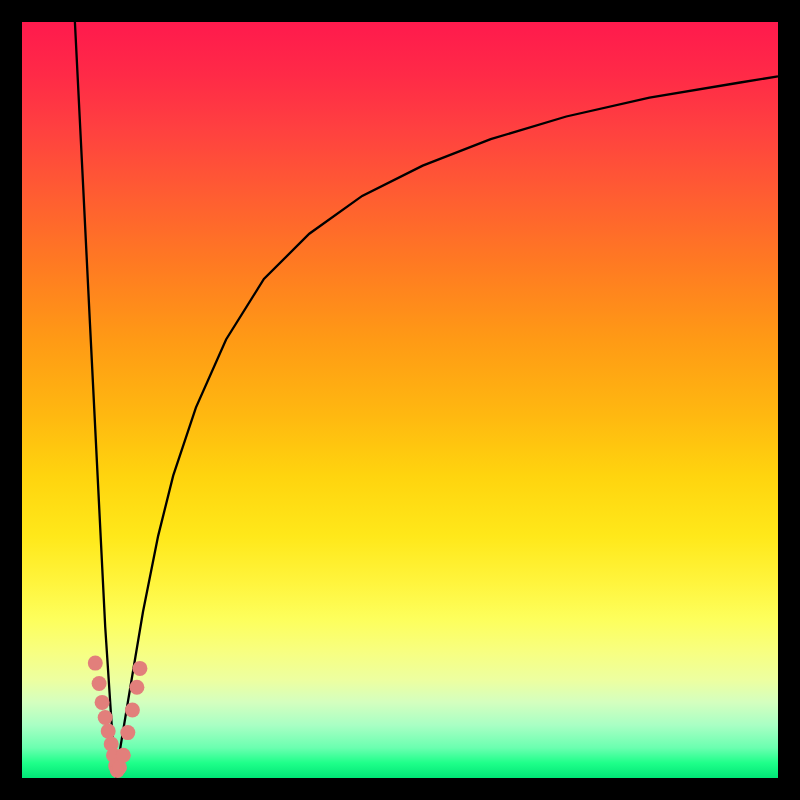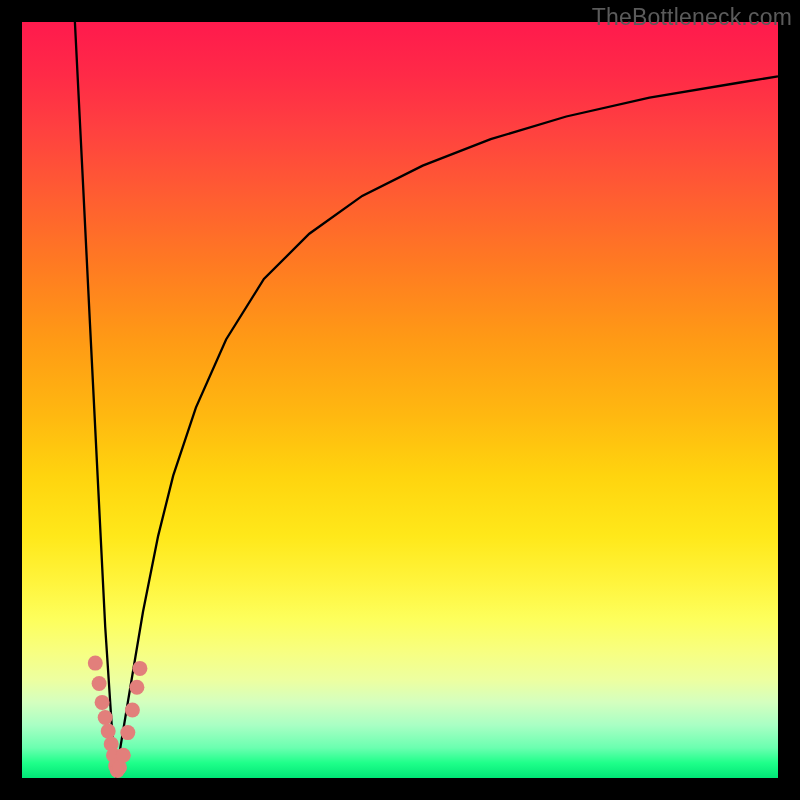--- a/index.html
+++ b/index.html
@@ -70,21 +70,20 @@
     top: 0;
     width: 756px;
     height: 756px;
     z-index: 4;
   }
 </style>
 </head>
 <body>
 
 <div class="frame">
-  <div class="watermark">TheBottleneck.com</div>
 
   <div class="plot">
     <svg class="curves" viewBox="0 0 756 756" preserveAspectRatio="none">
       <path d="M52.9 0.0 L60.5 151.2 L68.0 302.4 L75.6 453.6 L83.2 604.8 L90.7 718.2 L94.5 756.0 L94.5 756.0 L98.3 725.8 L105.8 680.4 L113.4 635.0 L121.0 589.7 L136.1 514.1 L151.2 453.6 L173.9 385.6 L204.1 317.5 L241.9 257.0 L287.3 211.7 L340.2 173.9 L400.7 143.6 L468.7 117.2 L544.3 94.5 L627.5 75.6 L718.2 60.5 L756.0 54.4 " fill="none" stroke="#000000" stroke-width="2.3"></path>
     </svg>
     <svg class="dots" viewBox="0 0 756 756" preserveAspectRatio="none">
     <circle cx="73.3" cy="641.1" r="7.5" fill="#e27f7b"></circle>
         <circle cx="77.1" cy="661.5" r="7.5" fill="#e27f7b"></circle>
         <circle cx="80.1" cy="680.4" r="7.5" fill="#e27f7b"></circle>
         <circle cx="83.2" cy="695.5" r="7.5" fill="#e27f7b"></circle>

